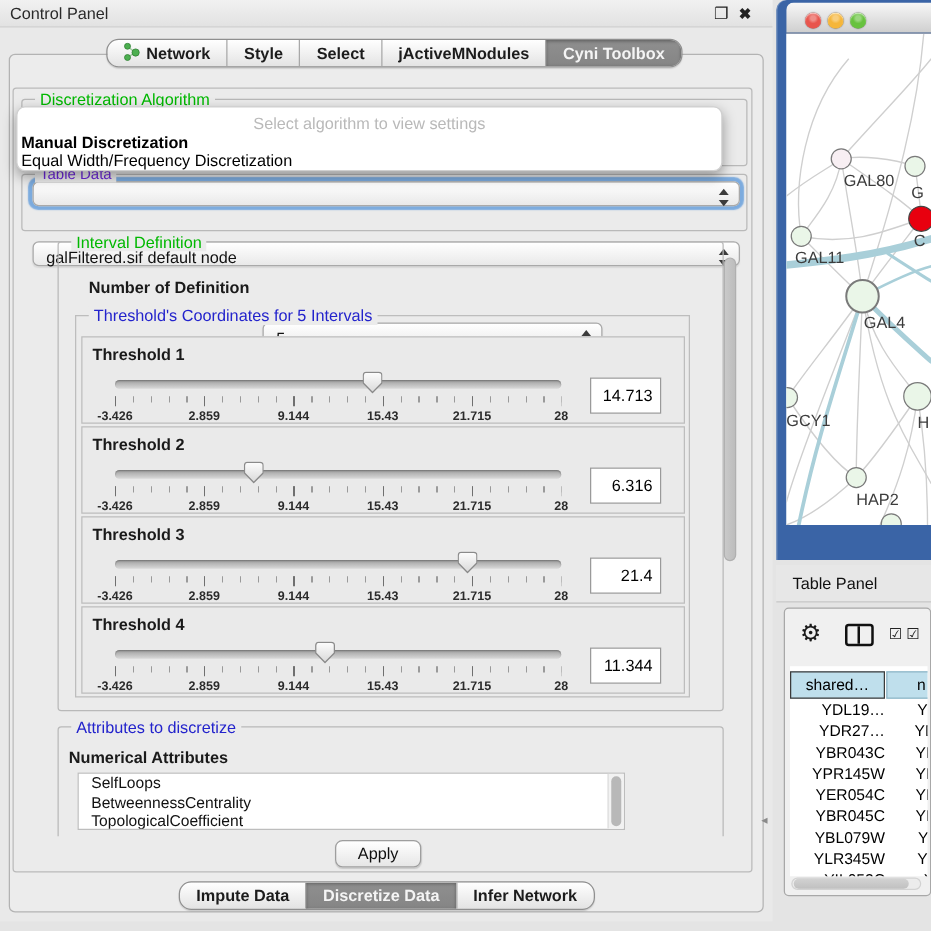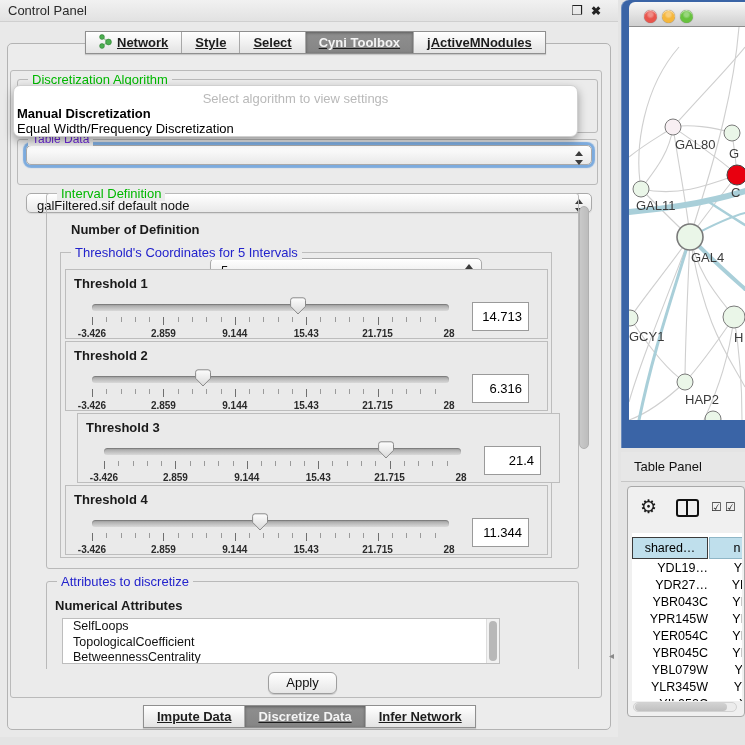--- a/index.html
+++ b/index.html
@@ -14,22 +14,22 @@
   .cp-winbtn { position:absolute; top:4px; width:14px; height:14px; text-align:center;
     font-size:12px; line-height:14px; color:#222; cursor:default; }
   #cp-float { left:570px; font-size:13px; }
   #cp-close { left:589px; font-weight:bold; }
 
   #tab-pane { position:absolute; left:7px; top:43px; width:604px; height:687px;
     border:1px solid #b3b3b3; border-radius:5px; background:#ececec; }
 
   
   .seg { position:absolute; display:flex; height:23px; border:1px solid #8f8f8f;
-    border-radius:0; overflow:hidden; background:linear-gradient(#ffffff,#e3e3e3);
-    box-shadow:0 1px 1px rgba(0,0,0,.15);text-decoration:underline; }
+    border-radius:10px; overflow:hidden; background:linear-gradient(#ffffff,#e3e3e3);
+    box-shadow:0 1px 1px rgba(0,0,0,.15); }
   .seg .segment { display:flex; align-items:center; padding:0 13px; font-size:13px;
     font-weight:600; color:#1c1c1c; border-right:1px solid #a8a8a8; white-space:nowrap; }
   .seg .segment:last-child { border-right:none; }
   .seg .segment.sel { background:linear-gradient(#8f8f8f,#858585); color:#f4f4f4;
     box-shadow:inset 0 1px 3px rgba(0,0,0,.35); }
   #top-tabs { left:85px; top:31px; }
   #bottom-tabs { left:143px; top:705px; }
   .net-ico { width:13px; height:15px; margin-right:5px; }
 
   #content-box { position:absolute; left:10px; top:70px; width:592px; height:628px;
@@ -181,25 +181,25 @@
             <circle cx="9.5" cy="8" r="2.9" fill="#4caf50" stroke="#2e7d32" stroke-width=".6"></circle>
           </svg></span>
         <span>Network</span>
       </div>
       <div class="segment">
         <span>Style</span>
       </div>
       <div class="segment">
         <span>Select</span>
       </div>
+      <div class="segment">
+        <span>jActiveMNodules</span>
+      </div>
       <div class="segment sel">
         <span>Cyni Toolbox</span>
-      </div>
-      <div class="segment">
-        <span>jActiveMNodules</span>
       </div>
     </div>
 
   <div id="content-box">
 
     <div id="algo-group" class="group">
       <span class="group-title t-green">Discretization Algorithm</span>
       <div id="algo-combo" class="combo focus-ring">
         <span class="stepper">
             <span class="up"></span>
@@ -269,21 +269,21 @@
                 <span class="tick-label" style="left: 40%;">9.144</span>
                 <span class="tick-label" style="left: 60%;">15.43</span>
                 <span class="tick-label" style="left: 80%;">21.715</span>
                 <span class="tick-label" style="left: 100%;">28</span>
                 <svg class="thumb-svg" viewBox="0 0 16 18" style="left: calc(31% - 8px);">
                   <path d="M3,0.8 h10 a2.5,2.5 0 0 1 2.5,2.5 v6 L8,17 L0.6,9.3 V3.3 A2.5,2.5 0 0 1 3,0.8 Z" fill="url(#thumbGrad)" stroke="#8a8a8a" stroke-width="1"></path>
                 </svg>
               </div>
               <div class="val-box">6.316</div>
             </div>
-            <div class="thr-panel" style="top: 160px; margin-left: 12px;">
+            <div class="thr-panel" style="top: 160px;">
               <div class="thr-label">Threshold 3</div>
               <div class="slider-block">
                 <div class="track"></div>
                 <div class="ticks-minor"></div>
                 <div class="ticks-major"></div>
                 <span class="tick-label" style="left: 0%;">-3.426</span>
                 <span class="tick-label" style="left: 20%;">2.859</span>
                 <span class="tick-label" style="left: 40%;">9.144</span>
                 <span class="tick-label" style="left: 60%;">15.43</span>
                 <span class="tick-label" style="left: 80%;">21.715</span>
@@ -314,22 +314,22 @@
             </div>
           </div>
       </div>
 
       <div id="attr-group" class="group">
         <span class="group-title t-blue">Attributes to discretize</span>
         <span id="attr-subtitle">Numerical Attributes</span>
         <div id="attr-list">
 
         <div class="attr-item">SelfLoops</div>
+            <div class="attr-item">BetweennessCentrality</div>
             <div class="attr-item">TopologicalCoefficient</div>
-            <div class="attr-item">BetweennessCentrality</div>
             <div id="attr-scroll">
               <div class="thumb"></div>
             </div>
           </div>
       </div>
 
     </div>
     <div id="cp-vscroll">
         <div class="thumb"></div>
       </div>

